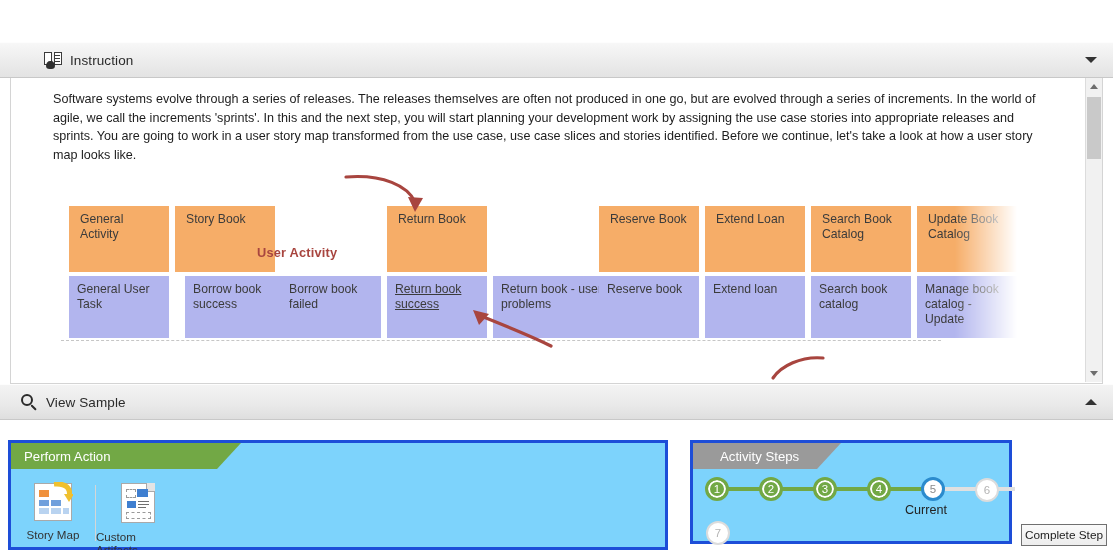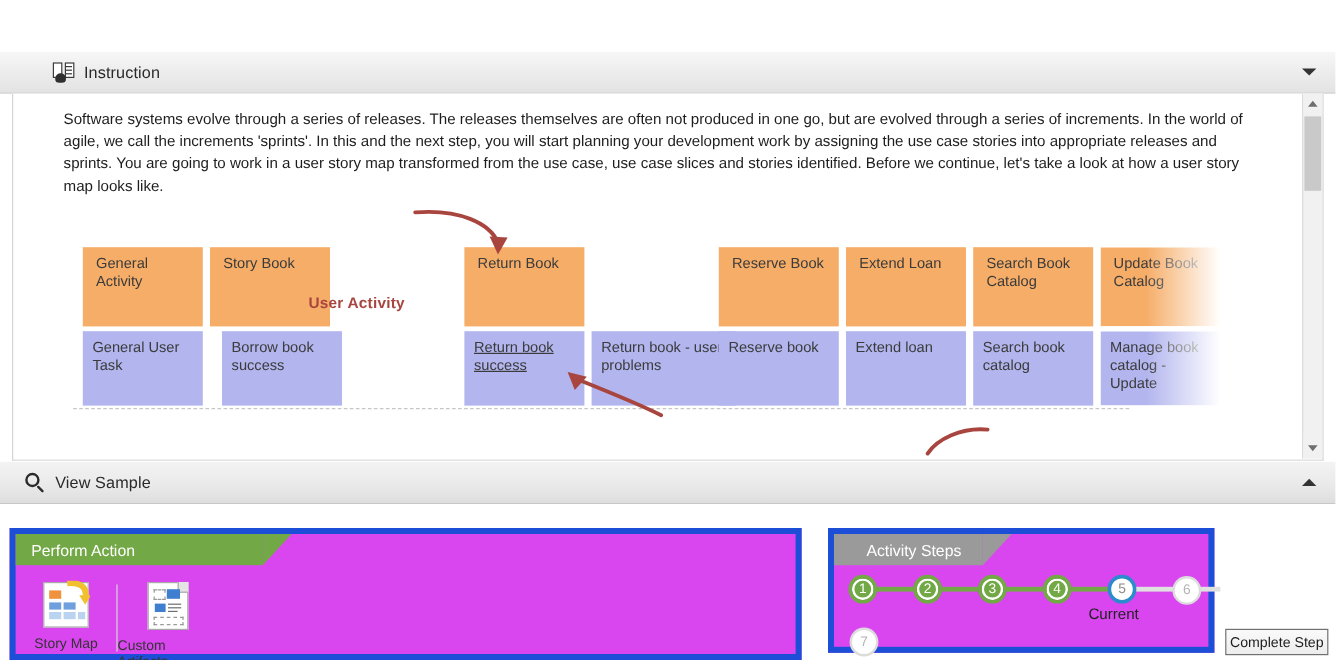--- a/index.html
+++ b/index.html
@@ -80,21 +80,21 @@
     -webkit-mask-image:linear-gradient(to right,#000 0 38%,rgba(0,0,0,0) 100%);
             mask-image:linear-gradient(to right,#000 0 38%,rgba(0,0,0,0) 100%);
   }
   .rowline{position:absolute;left:50px;top:338px;width:880px;border-top:1px dashed #c6c6c6;}
 
   
   .anno{position:absolute;font-size:12.8px;font-weight:bold;color:#a8453f;letter-spacing:.2px;}
   .annosvg{position:absolute;left:0;top:0;width:1076px;height:304px;pointer-events:none;}
 
   
-  .panel{position:absolute;background:#d946ef;border:5px solid #1d4ed8;box-sizing:border-box;}
+  .panel{position:absolute;background:#7dd3fc;border:3px solid #1d4ed8;box-sizing:border-box;}
   #performPanel{left:8px;top:440px;width:660px;height:110px;}
   #stepsPanel{left:690px;top:440px;width:322px;height:104px;}
 
   .banner{position:absolute;left:0;top:0;height:26px;color:#fff;font-size:13.2px;
     display:flex;align-items:center;padding-left:13px;box-sizing:border-box;}
   .banner.green{background:#72a845;width:206px;}
   .banner.grey{background:#9a9a9a;width:124px;padding-left:27px;}
   .bantail{position:absolute;top:0;width:0;height:0;border-top:26px solid;border-right:24px solid transparent;}
   .bantail.green{left:206px;border-top-color:#72a845;}
   .bantail.grey{left:124px;border-top-color:#9a9a9a;}
@@ -162,20 +162,21 @@
       <div class="card act" style="left:58px;top:128px;width:100px;">General Activity</div>
       <div class="card act" style="left:164px;top:128px;width:100px;">Story Book</div>
       <div class="card act" style="left:376px;top:128px;width:100px;">Return Book</div>
       <div class="card act" style="left:588px;top:128px;width:100px;">Reserve Book</div>
       <div class="card act" style="left:694px;top:128px;width:100px;">Extend Loan</div>
       <div class="card act" style="left:800px;top:128px;width:100px;">Search Book Catalog</div>
       <div class="card act fade" style="left:906px;top:128px;width:100px;">Update Book Catalog</div>
 
       <div class="card task" style="left:58px;top:198px;width:100px;">General User Task</div>
       <div class="card task" style="left:164px;top:198px;width:100px;margin-left:10px;">Borrow book success</div>
+      <div class="card task" style="left:270px;top:198px;width:100px;">Borrow book failed</div>
       <div class="card task" style="left:376px;top:198px;width:100px;text-decoration:underline;">Return book success</div>
       <div class="card task" style="left:482px;top:198px;width:120px;">Return book - user problems</div>
       <div class="card task" style="left:588px;top:198px;width:100px;">Reserve book</div>
       <div class="card task" style="left:694px;top:198px;width:100px;">Extend loan</div>
       <div class="card task" style="left:800px;top:198px;width:100px;">Search book catalog</div>
       <div class="card task fade" style="left:906px;top:198px;width:100px;">Manage book catalog - Update</div>
 
       <div class="rowline" style="top:262px;left:50px;width:880px;"></div>
 
       <svg class="annosvg" viewBox="0 0 1076 304">

